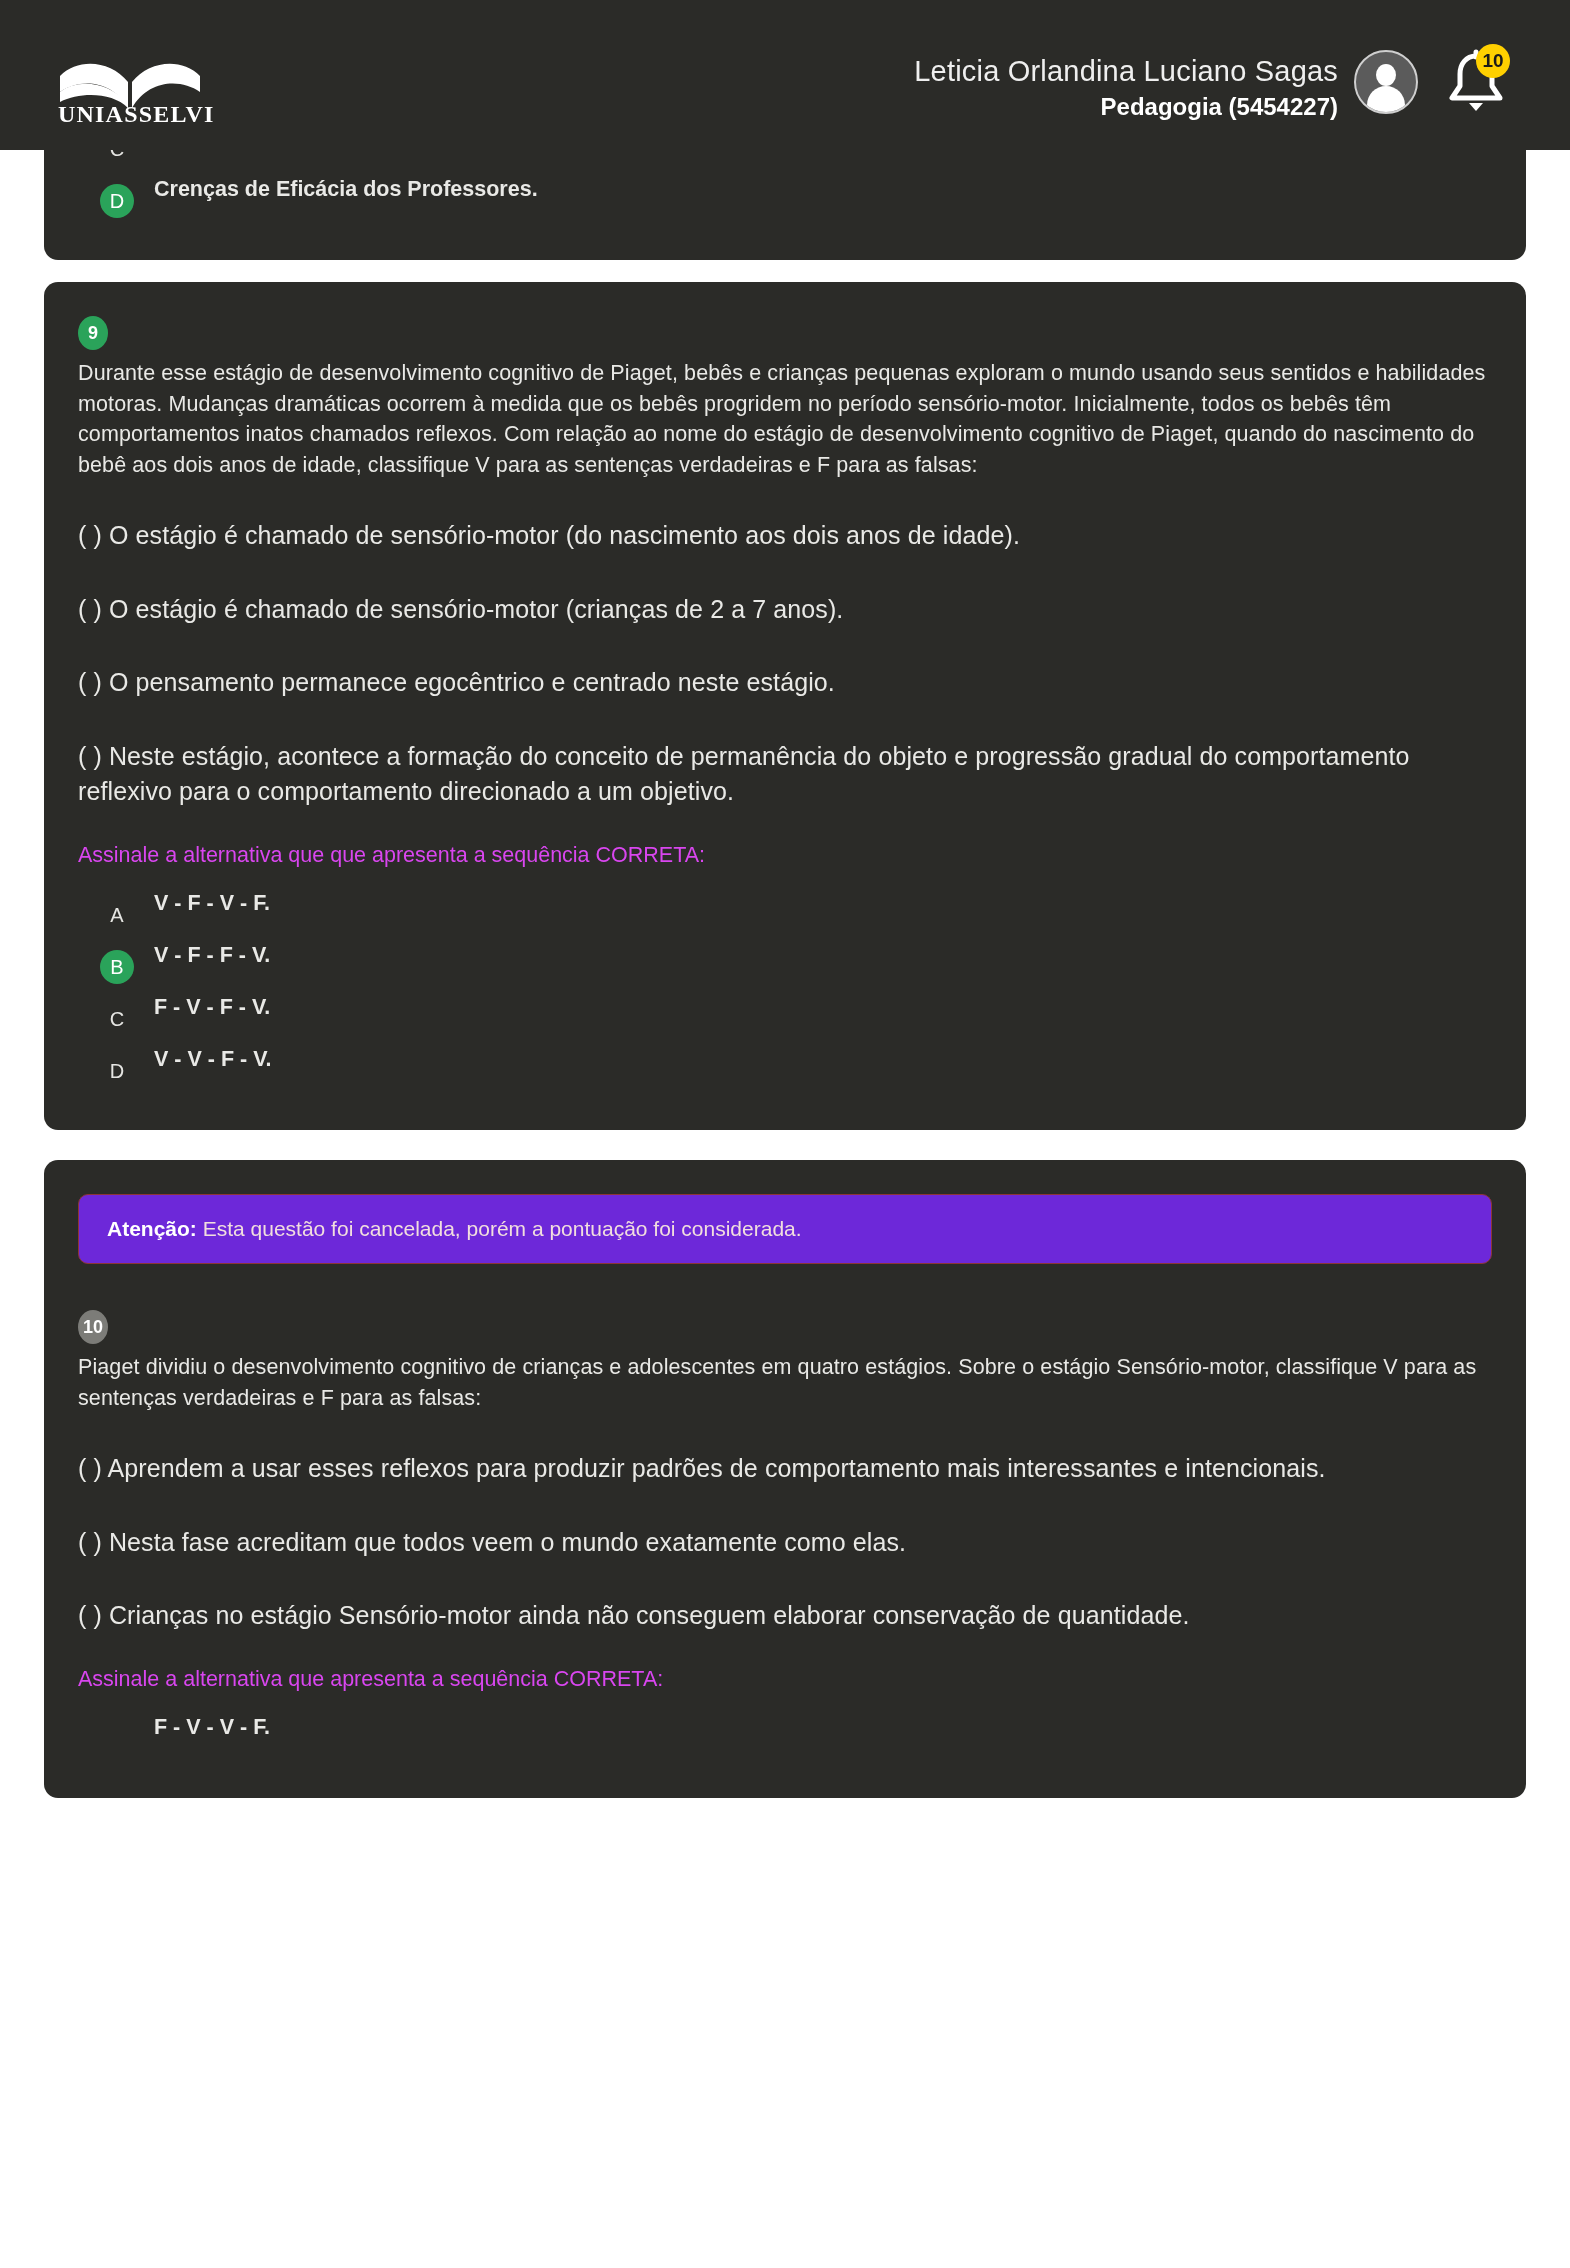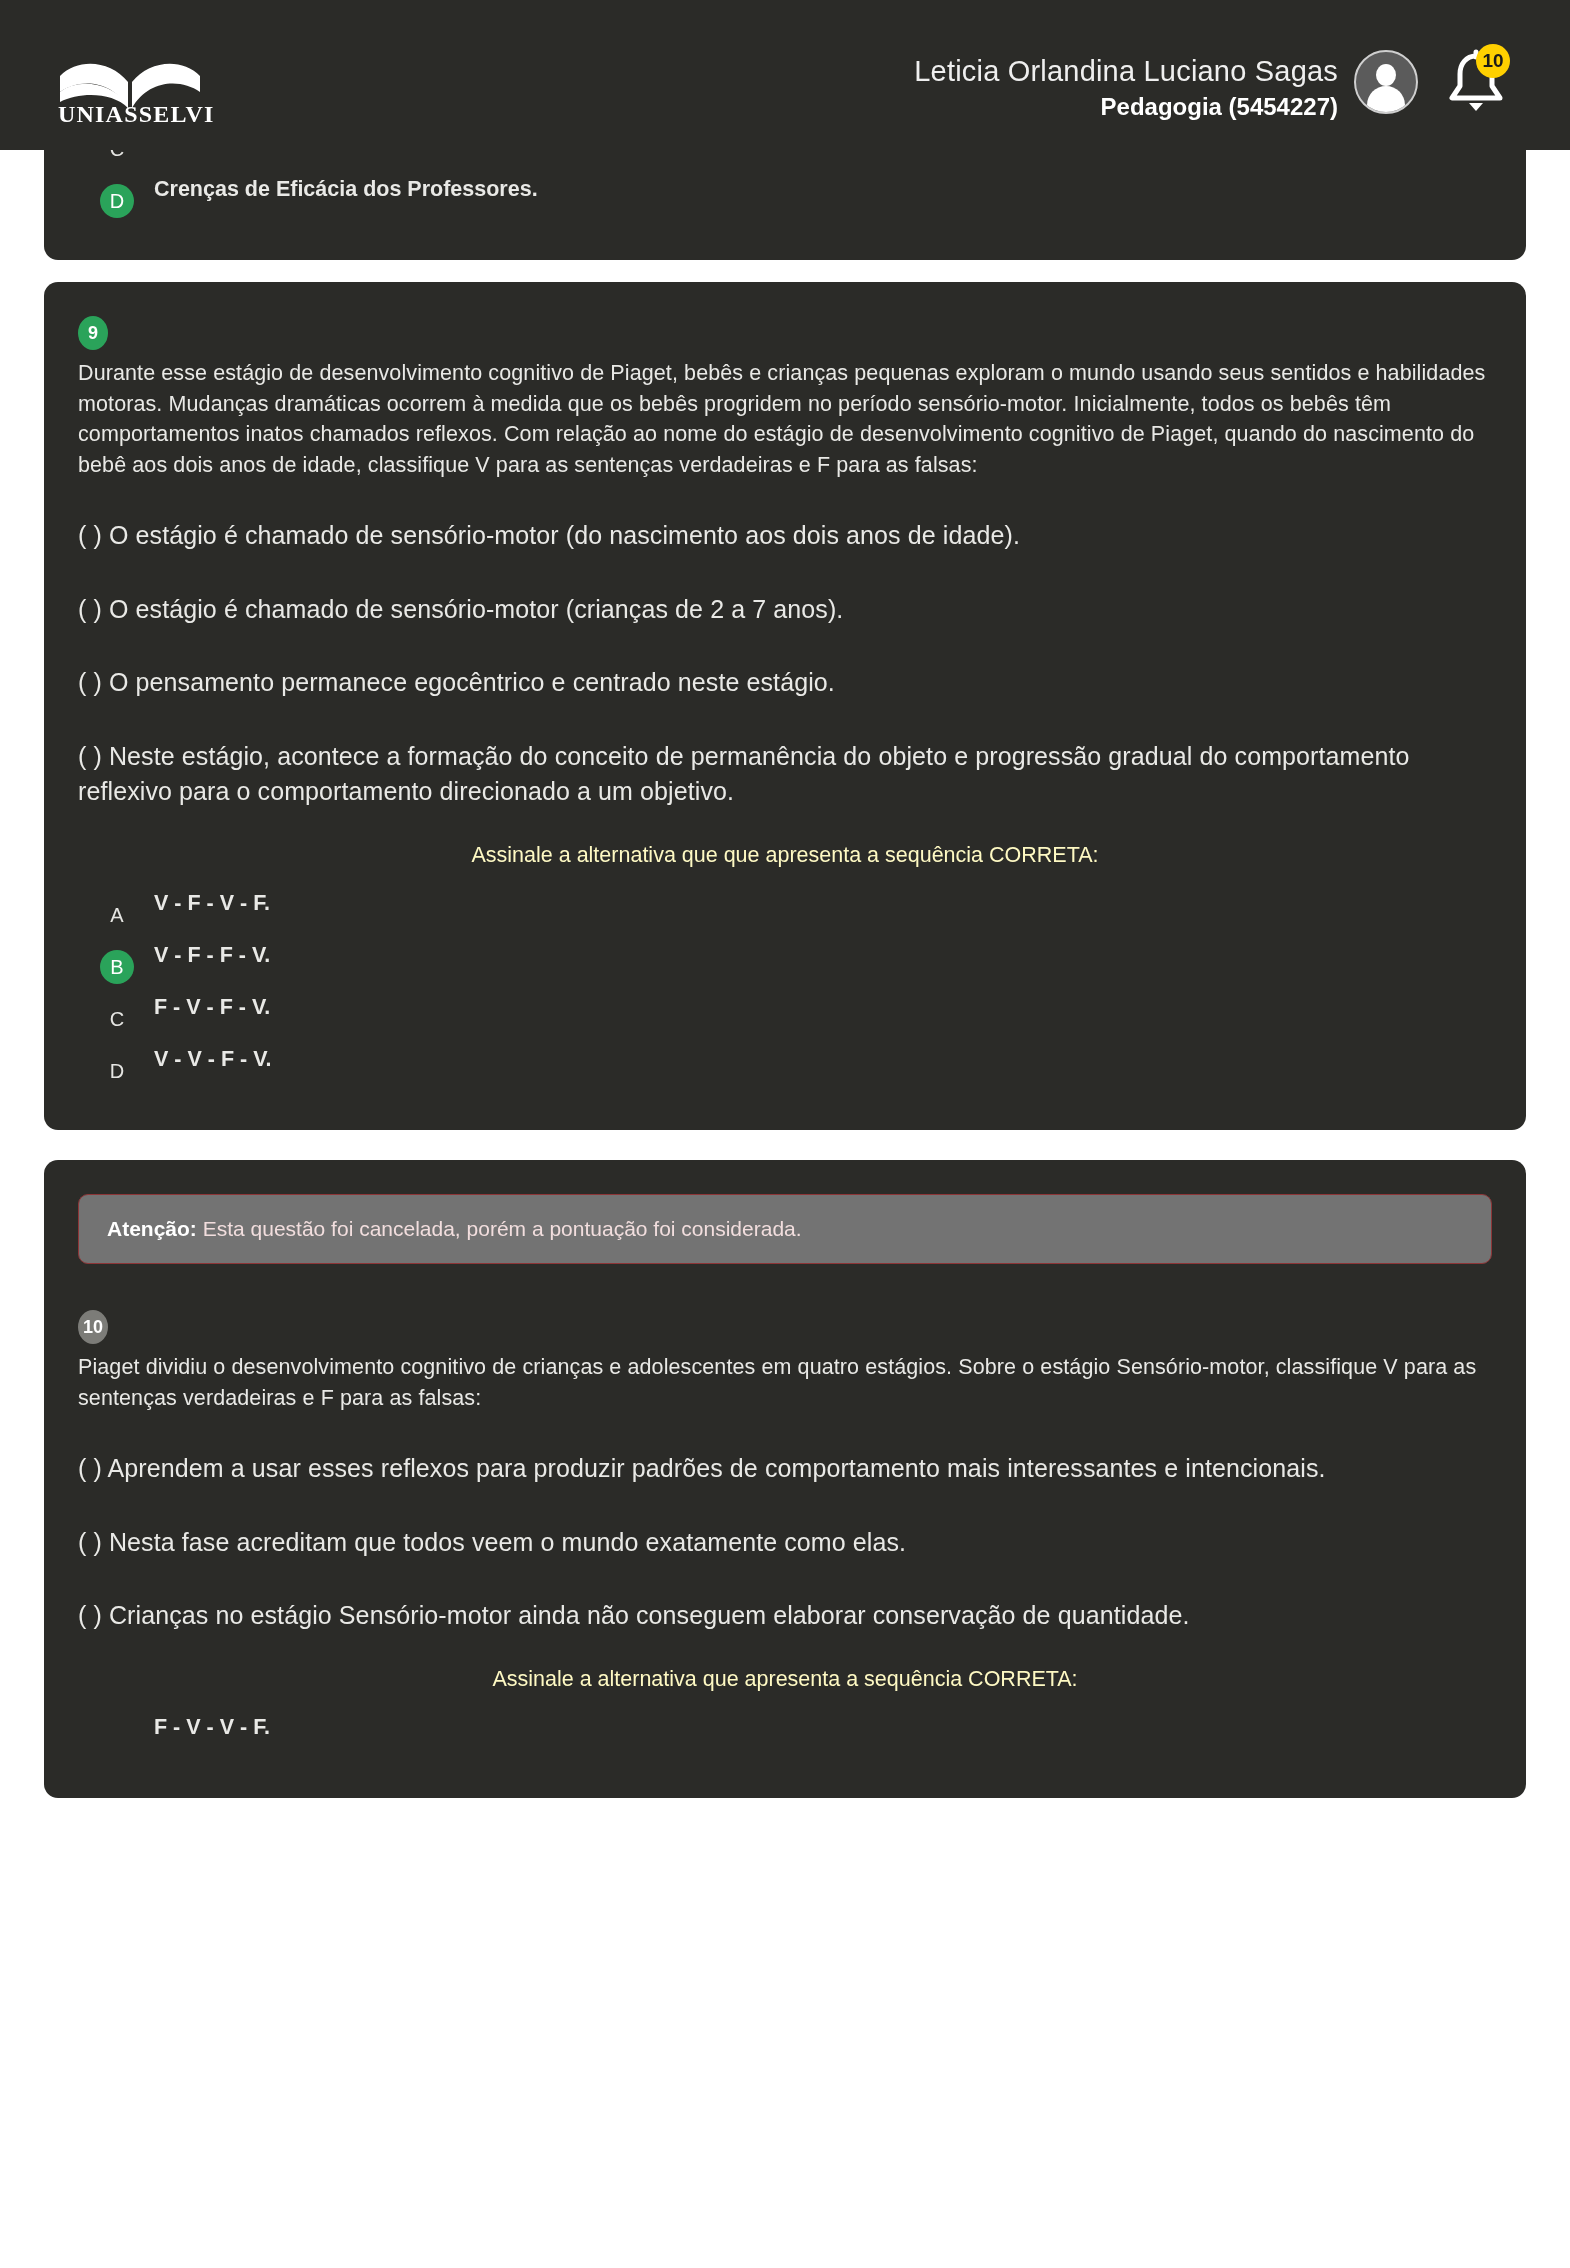--- a/index.html
+++ b/index.html
@@ -192,23 +192,22 @@
     line-height: 1.42;
     color: #e9e9e6;
     margin: 38px 0 0 0;
     letter-spacing: 0.1px;
   }
 
   .assinale {
     font-size: 21.5px;
     font-weight: 300;
     line-height: 1.42;
-    color: #fef9c3;
+    color: #d946ef;
     margin: 30px 0 0 0;
-    text-align: center;
   }
 
   
   .alts { margin-top: 16px; }
   .alt {
     display: flex;
     align-items: flex-start;
     min-height: 52px;
     padding-left: 22px;
   }
@@ -234,21 +233,21 @@
     font-size: 21.5px;
     font-weight: 700;
     line-height: 1.4;
     color: #e9e9e6;
     padding-left: 20px;
     padding-top: 2px;
   }
 
   
   .attention {
-    background: #737373;
+    background: #6d28d9;
     border: 1px solid #8d3537;
     border-radius: 10px;
     padding: 22px 28px;
     margin: 4px 0 46px 0;
     font-size: 21px;
     font-weight: 300;
     color: #f2dede;
   }
   .attention b {
     font-weight: bold;

